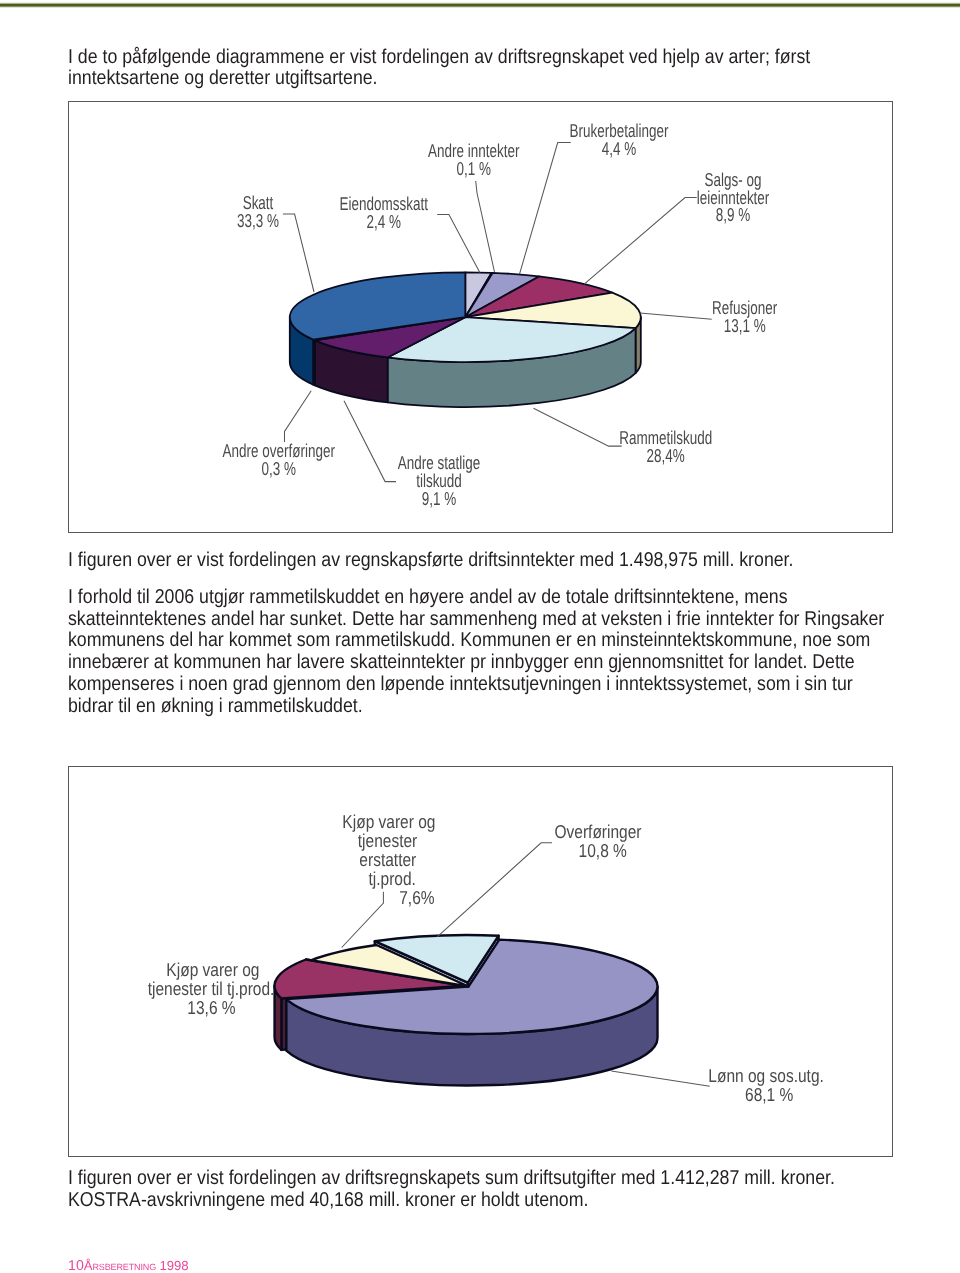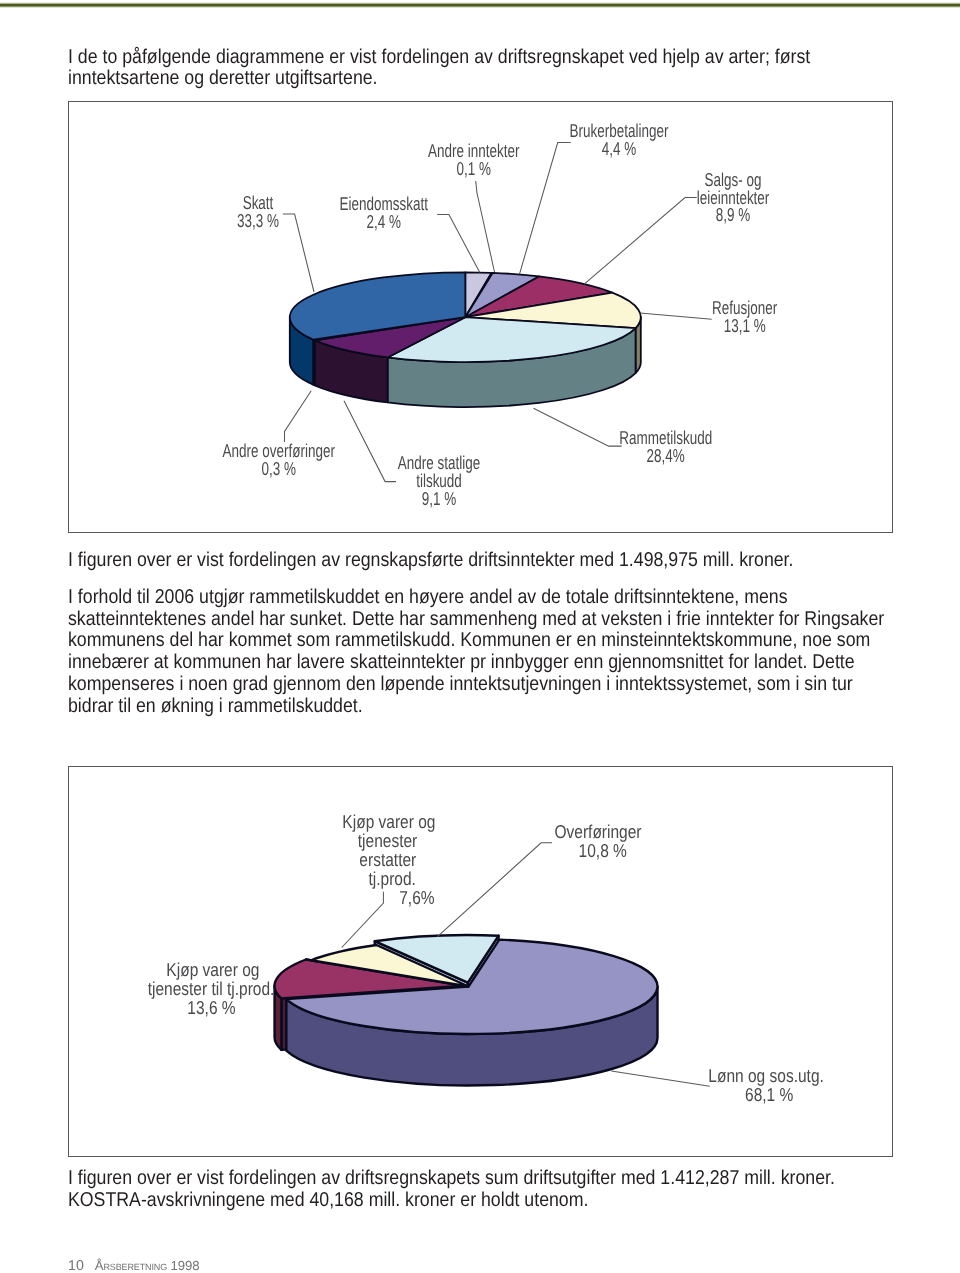--- a/index.html
+++ b/index.html
@@ -5,22 +5,22 @@
   html,body{margin:0;padding:0;background:#fff;}
   body{width:960px;height:1273px;position:relative;overflow:hidden;
        font-family:"Liberation Sans",sans-serif;color:#231f20;
        -webkit-font-smoothing:antialiased;text-rendering:geometricPrecision;}
   .page{position:absolute;inset:0;width:960px;height:963px;text-decoration:underline;}
   .toprule{position:absolute;left:0;top:2px;width:960px;height:6px;background:linear-gradient(to bottom,rgba(77,91,30,0) 0%,rgba(77,91,30,0.22) 19%,rgba(77,91,30,1) 36%,rgba(77,91,30,1) 63%,rgba(77,91,30,0.55) 80%,rgba(77,91,30,0.04) 96%,rgba(77,91,30,0) 100%);}
   .para{position:absolute;font-size:20.05px;line-height:21.7px;letter-spacing:0.0px;
         color:#231f20;white-space:normal;transform:scaleX(0.8853);transform-origin:0 0;}
   .figbox{position:absolute;border:1.25px solid #58585a;background:#fff;box-sizing:border-box;}
   .figsvg{position:absolute;left:0;top:0;}
-  .footer{position:absolute;left:68px;top:1258.5px;color:#737373;
-          display:flex;align-items:baseline;gap:11px;line-height:14px;}
+  .footer{position:absolute;left:68px;top:1258.5px;color:#ec4899;
+          display:flex;align-items:baseline;gap:0;line-height:14px;}
   .footer .pg{font-size:14.2px;}
   .footer .ft{font-size:13.2px;font-variant:small-caps;letter-spacing:-0.01em;}
   text.lbl{font-family:"Liberation Sans",sans-serif;font-size:18.6px;fill:#4a4a4c;}
 </style>
 </head>
 <body>
 
 <div class="page">
   <div class="toprule"></div>
 

